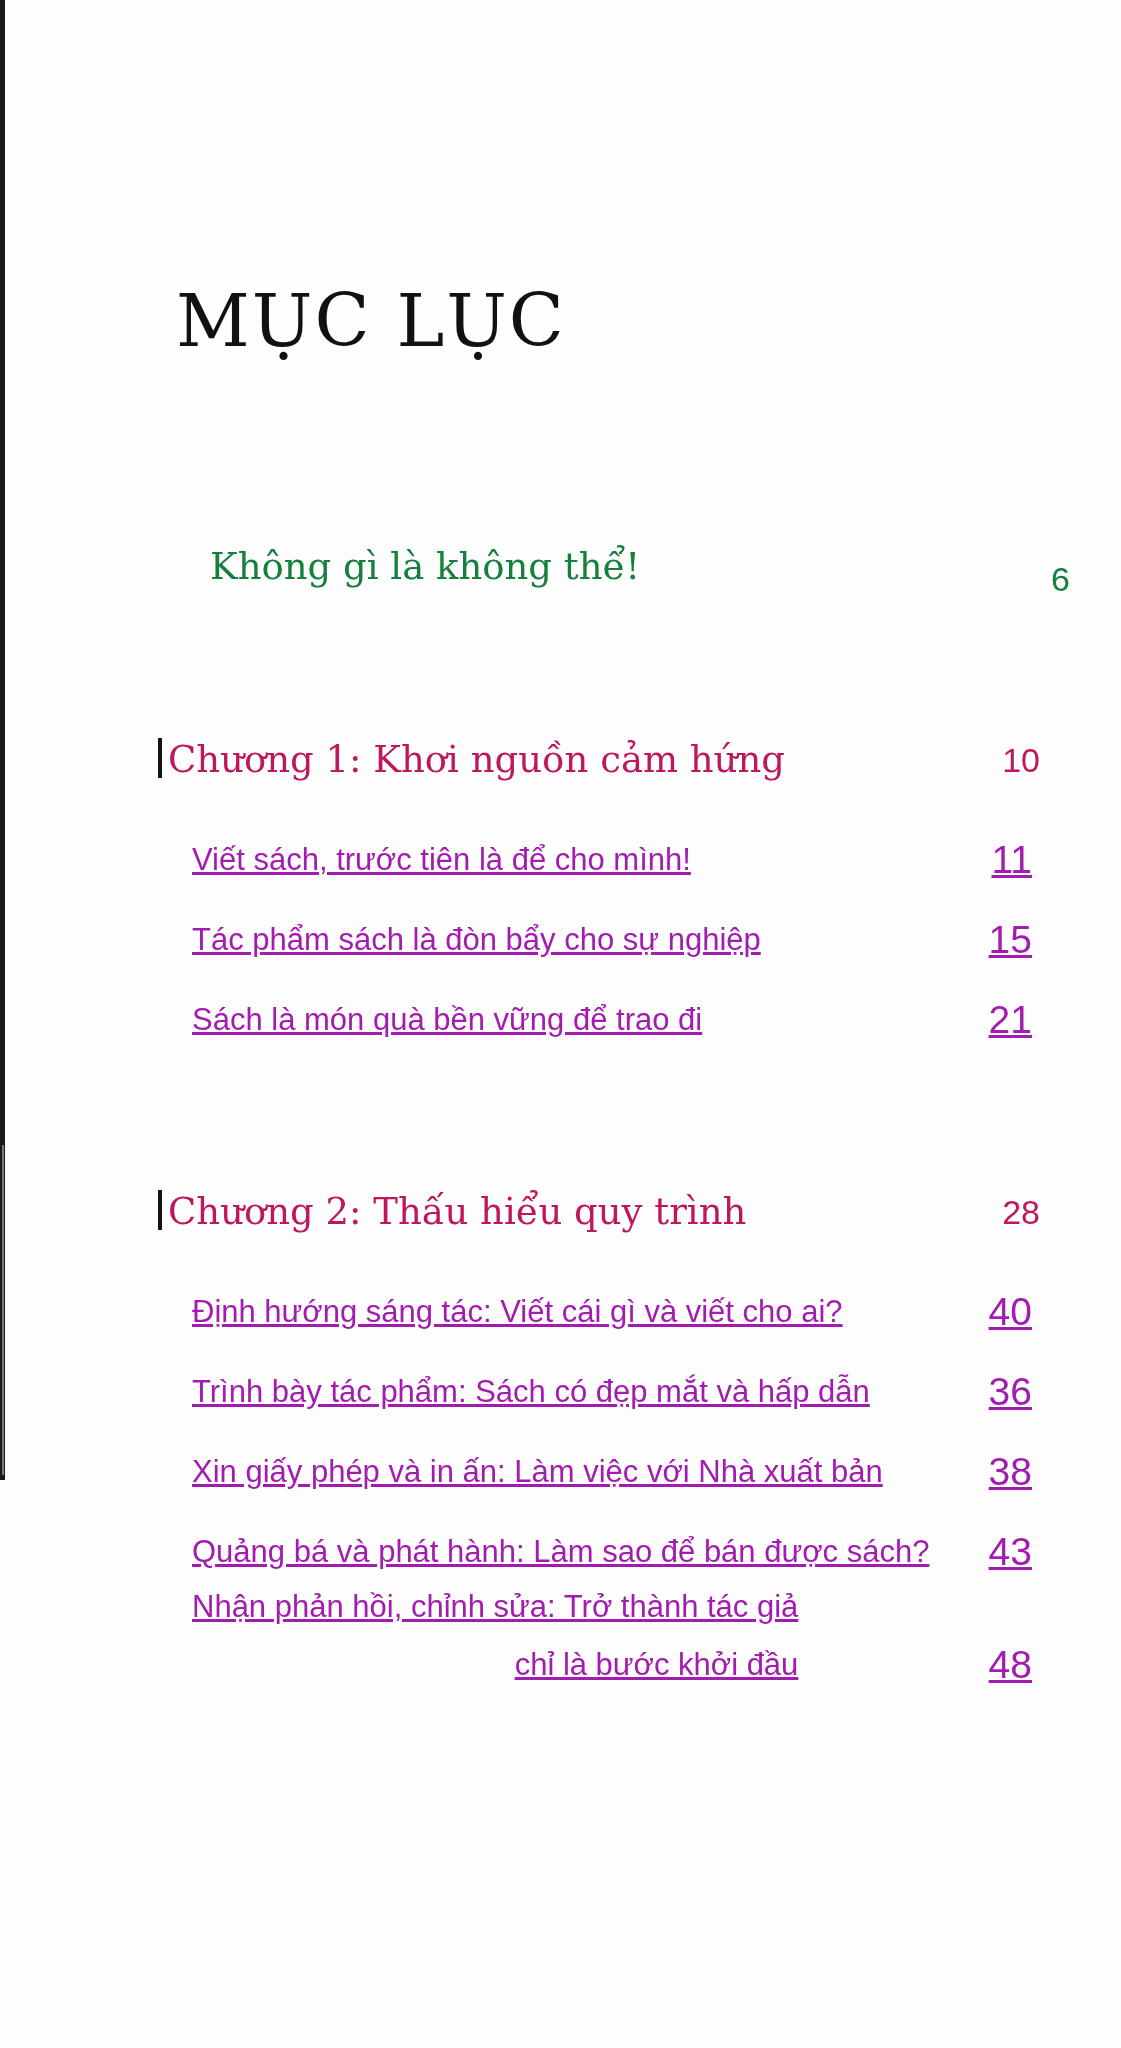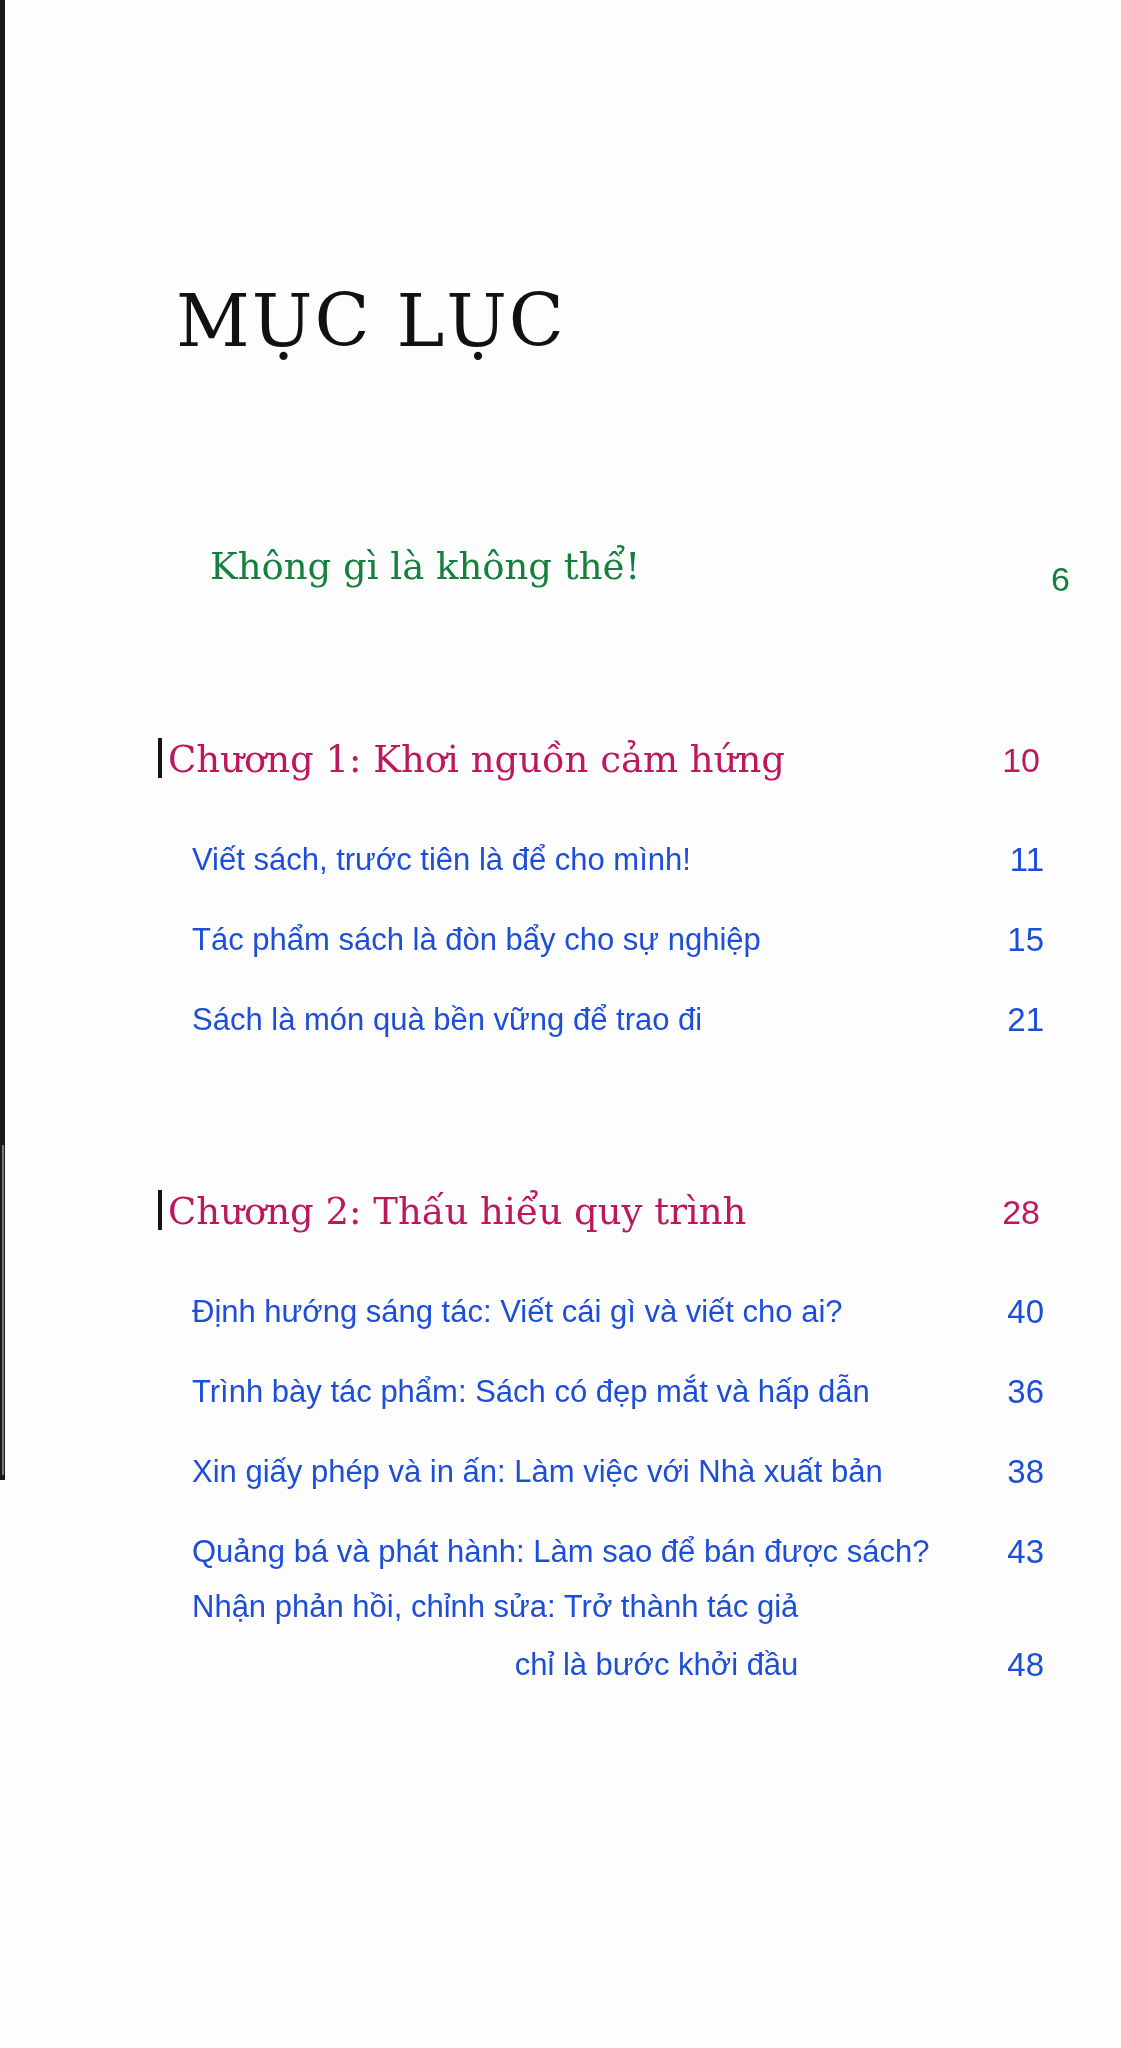--- a/index.html
+++ b/index.html
@@ -90,30 +90,31 @@
       list-style: none;
       margin: 0;
       padding: 0;
     }
     .sub-item {
       display: flex;
       justify-content: space-between;
       align-items: flex-end;
       font-family: "Liberation Sans", "DejaVu Sans", sans-serif;
       font-size: 31px;
-      color: #1d4ed8;
+      color: #a21caf;
       padding-left: 34px;
       line-height: 44px;
+      text-decoration: underline;
     }
     .sub-item .label {
       max-width: 760px;
     }
     .sub-item .page {
-      font-size: 33px;
-      margin-right: 4px;
+      font-size: 39px;
+      margin-right: 16px;
     }
     .ch1 { top: 738px; }
     .ch1 .sub-item { height: 80px; }
     .ch1 .sub-list { margin-top: 4px; }
 
     .ch2 { top: 1190px; }
     .ch2 .sub-list { margin-top: 4px; }
     .ch2 .sub-item { height: 80px; }
     .ch2 .sub-item.multi {
       height: 120px;

